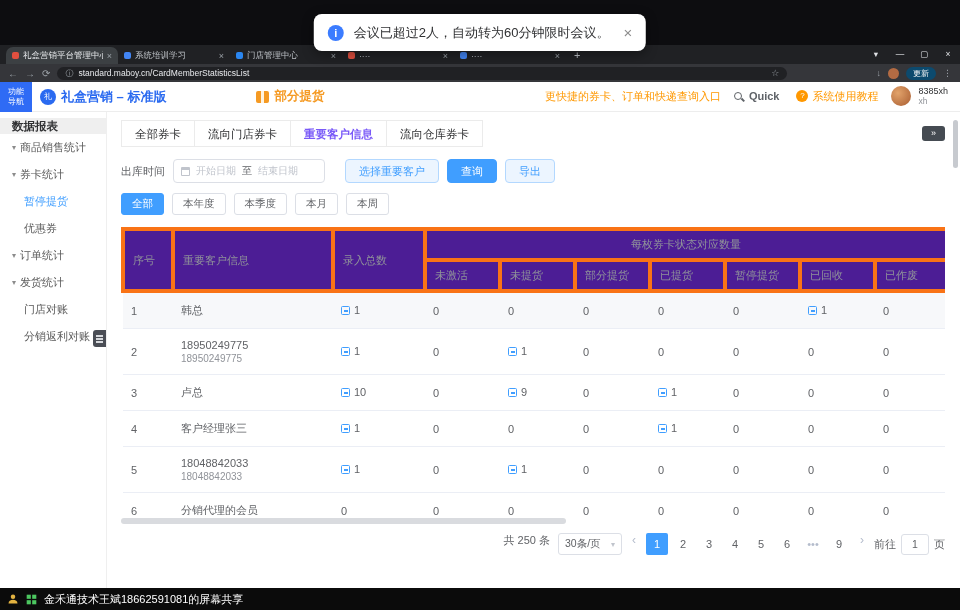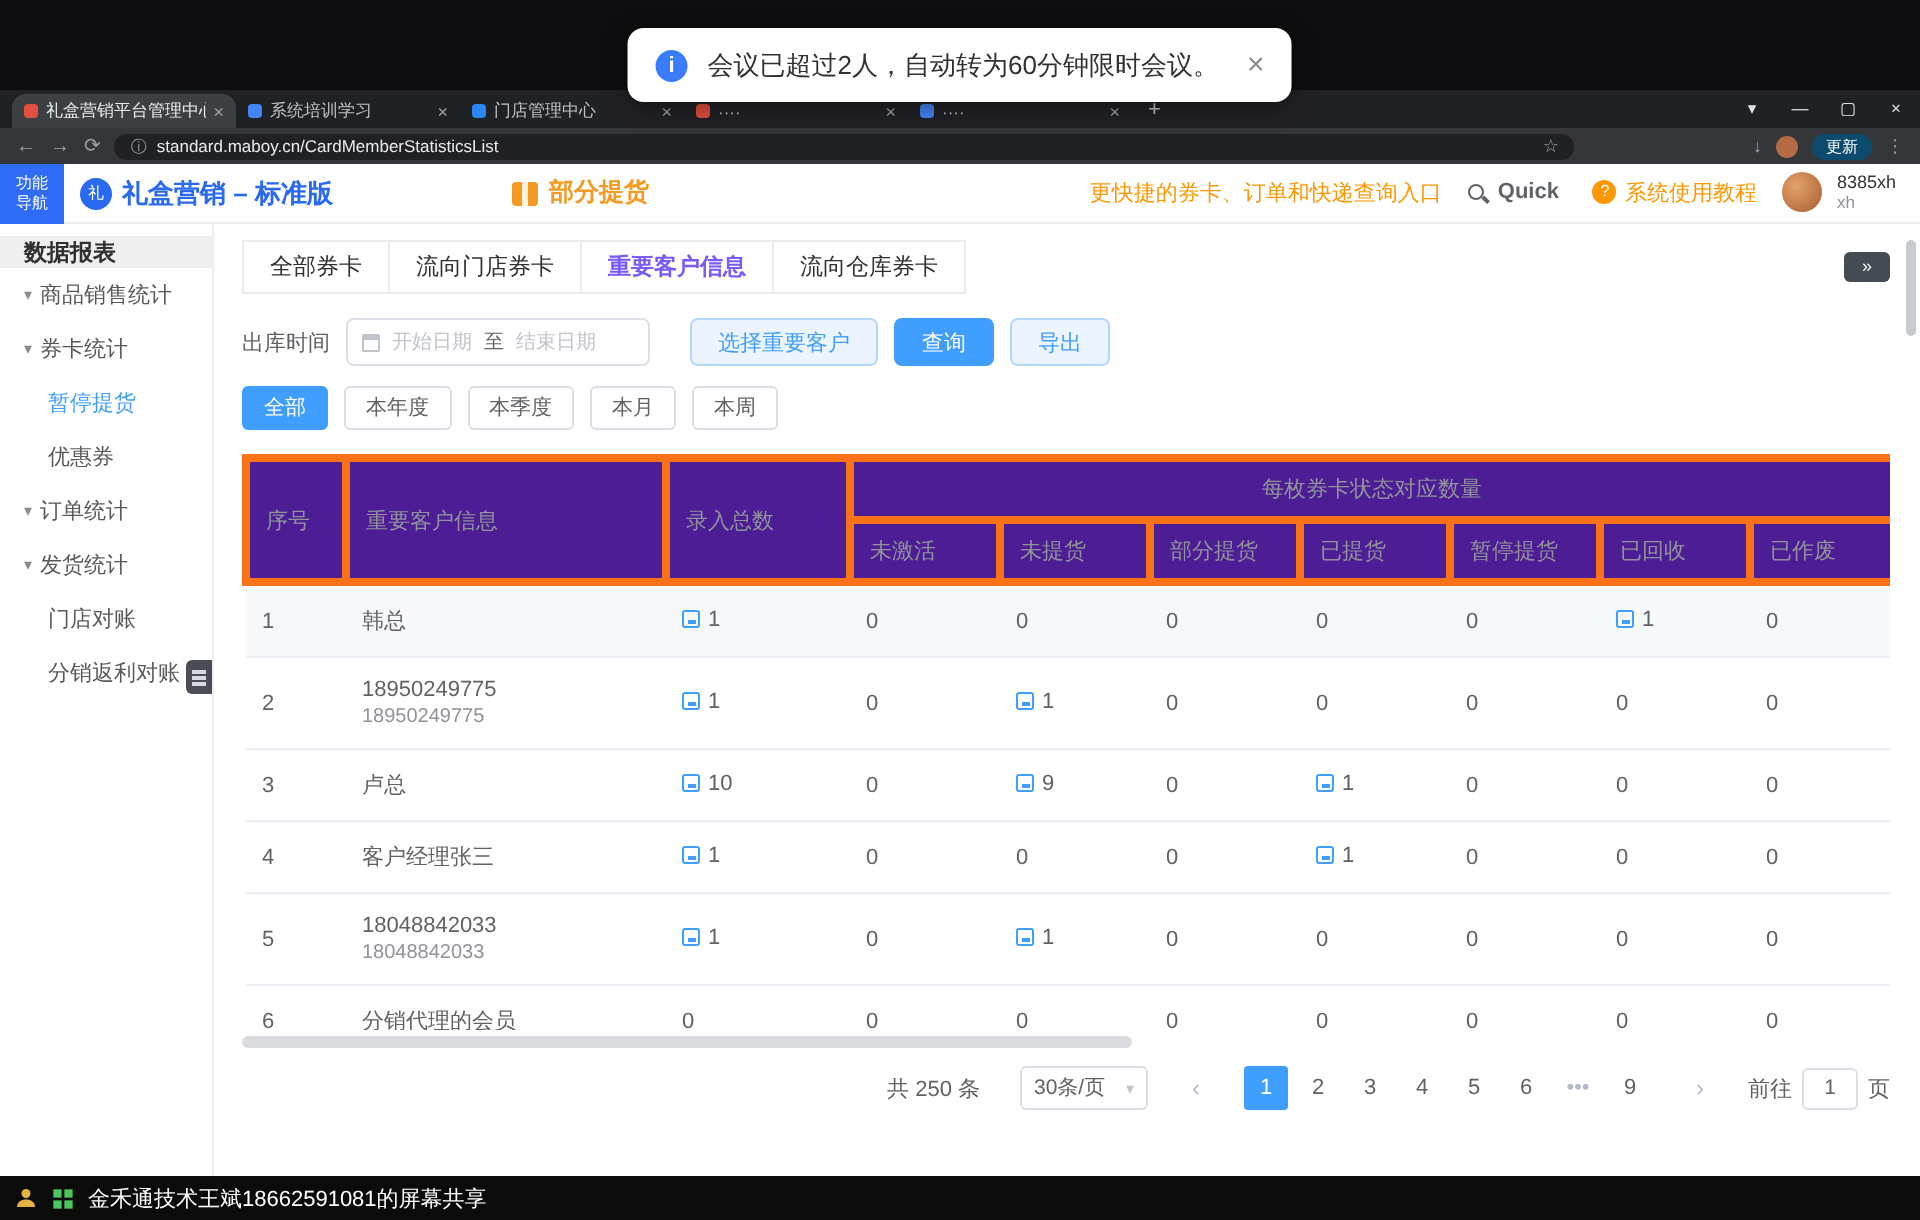--- a/index.html
+++ b/index.html
@@ -111,21 +111,21 @@
   tr.trow.hover { background:#f7f8fa; }
   .cname { color:#606266; }
   .csub { color:#909399; font-size:10px; margin-top:2px; }
   .linknum { display:inline-flex; align-items:center; gap:4px; cursor:pointer; }
   .card-ic { width:9px; height:9px; border:1px solid #409eff; border-radius:1.5px; position:relative; flex:none; }
   .card-ic::after { content:""; position:absolute; left:1.5px; bottom:1.5px; right:1.5px; height:2px; background:#409eff; }
 
   .hscroll { height:6px; margin-top:3px; position:relative; }
   .hthumb { position:absolute; left:0; top:0; height:6px; width:54%; background:#d9dbdf; border-radius:3px; cursor:pointer; }
 
-  .pagination { display:flex; align-items:center; justify-content:flex-end; gap:20px; margin-top:9px;
+  .pagination { display:flex; justify-content:flex-end; gap:8px; margin-top:9px;
     font-size:11px; color:#606266; }
   .psize { width:64px; height:22px; border:1px solid #dcdfe6; border-radius:3px; display:flex; align-items:center;
     justify-content:space-between; padding:0 6px; font-size:10.5px; color:#606266; cursor:pointer; }
   .psize .caret { font-size:8px; color:#c0c4cc; }
   .parrow { color:#b4bccc; font-size:12px; cursor:pointer; padding:0 2px; }
   .pnum { min-width:22px; height:22px; line-height:22px; text-align:center; border-radius:2px; cursor:pointer; }
   .pnum.active { background:#409eff; color:#fff; }
   .pnum.dots { color:#b4bccc; cursor:default; }
   .goto { display:flex; align-items:center; gap:5px; }
   .goto-input { width:28px; height:21px; border:1px solid #dcdfe6; border-radius:3px; text-align:center;

